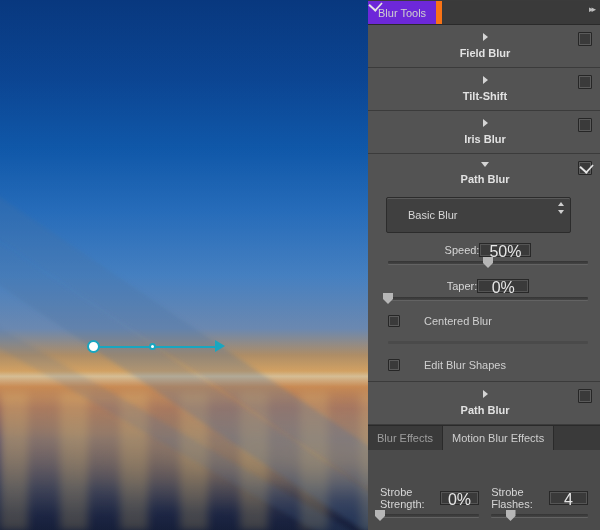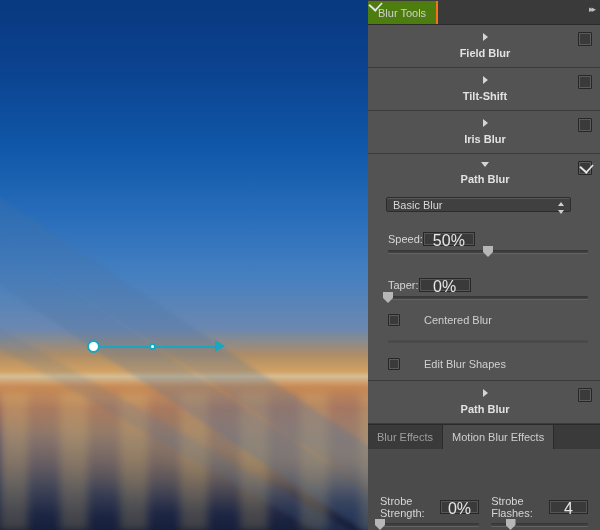--- a/index.html
+++ b/index.html
@@ -61,21 +61,21 @@
     position:absolute; top:0; right:0; width:232px; height:530px;
     background:#525252; box-shadow: -1px 0 0 #2f2f2f inset, 1px 0 0 #2b2b2b;
     display:flex; flex-direction:column;
   }
   .panel-topbar { height:14px; background:#525252; border-bottom:1px solid #3b3b3b; position:relative;}
   .panel-topbar .flyout { position:absolute; right:6px; top:4px; font-size:9px; letter-spacing:-2px; color:#bfbfbf;}
   .tab-row { display:flex; background:#3a3a3a; border-bottom:1px solid #2a2a2a; }
   .tab {
     padding:6px 10px 5px; font-size:11px; color:#cfcfcf;
   }
-  .tab.active { background:#4d7c0f; border-right:2px solid #f97316; }
+  .tab.active { background:#6d28d9; border-right:6px solid #f97316; }
   .tab.inactive { color:#9e9e9e; }
 
   .section {
     border-bottom:1px solid #3b3b3b;
     background:#535353;
   }
   .sec-head {
     display:flex; align-items:center; gap:6px;
     padding:8px 8px 8px 10px;
     position:relative;
@@ -93,34 +93,34 @@
   }
   .chk.small{ width:12px; height:12px; }
   .chk.checked::after{
     content:""; position:absolute; left:2px; top:-1px; width:9px; height:9px;
     border-right:2px solid #e5e5e5; border-bottom:2px solid #e5e5e5;
     transform: rotate(42deg) scaleX(.85);
   }
 
   .sec-body { padding:4px 12px 10px 20px; display:flex; flex-direction:column; gap:10px; }
   .dropdown {
-    background:#404040; border:1px solid #2c2c2c; height:15px; border-radius:2px;
-    display:flex; align-items:center; padding:0 6px; position:relative; color:#d7d7d7;
+    background:#404040; border:1px solid #2c2c2c; height:36px; border-radius:2px;
+    display:flex; align-items:center; padding:0 21px; position:relative; color:#d7d7d7;
     box-shadow: inset 0 1px 0 #5a5a5a;
     width: 185px; margin-left:-2px;
   }
   .dropdown .dd-arrows { position:absolute; right:5px; top:3px; width:8px; height:14px; }
   .dd-arrows::before, .dd-arrows::after{
     content:""; position:absolute; left:1px; width:0;height:0;
     border-left:3px solid transparent; border-right:3px solid transparent;
   }
   .dd-arrows::before{ top:1px; border-bottom:4px solid #cfcfcf; }
   .dd-arrows::after{ bottom:1px; border-top:4px solid #cfcfcf; }
 
-  .field-row { display:flex; align-items:center; justify-content:flex-start;margin-top:10px; }
+  .field-row { display:flex; align-items:center; justify-content:center; }
   .field-label { color:#d6d6d6; }
   .field-label.disabled { color:#7d7d7d; }
   .valbox {
     width:52px; height:14px; background:#3a3a3a; border:1px solid #282828;
     color:#e6e6e6; text-align:center; line-height:16px; font-size:16px;
     box-shadow: inset 0 0 0 1px #555;
   }
   .valbox.disabled { background:#474747; color:#474747; border-color:#373737; box-shadow:none;}
 
   .slider { position:relative; height:14px; margin-top:-2px; }

